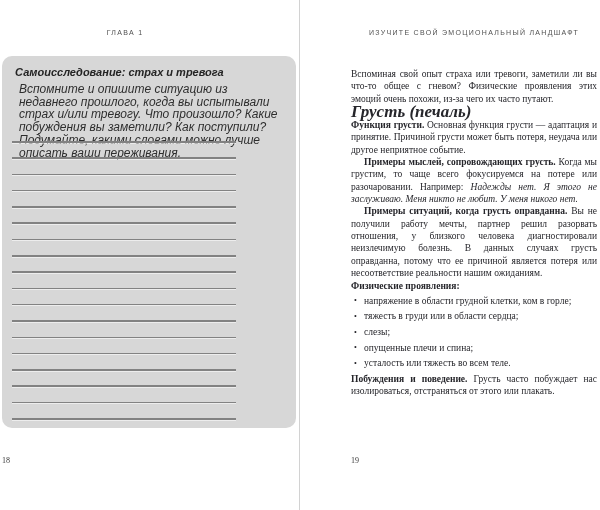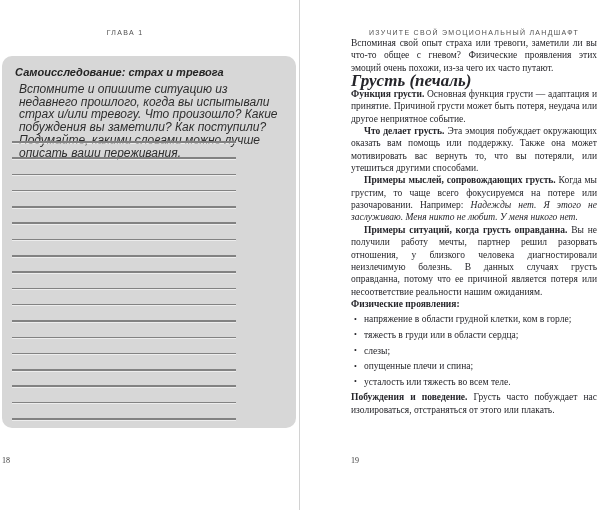--- a/index.html
+++ b/index.html
@@ -34,21 +34,21 @@
   
   .pagenum{
     position:absolute;top:456px;font-size:8px;color:#3a3a3a;
     font-family:"Liberation Serif", serif;
   }
   .pagenum.left{left:2px;width:246px;}
   .pagenum.right{left:351px;width:246px;}
 
   
   .text-col{
-    position:absolute;left:351px;top:37px;width:246px;
+    position:absolute;left:351px;top:68px;width:246px;
     color:#26262b;font-size:9.5px;line-height:12.35px;text-align:justify;
   }
   .text-col p{margin:0;}
   .indent{text-indent:13px;}
   .lead{font-weight:bold;}
   .italic{font-style:italic;}
   .section-heading{
     font-style:italic;font-weight:bold;font-size:17px;line-height:14px;
     margin:8px 0 0;text-align:left;
   }
@@ -96,21 +96,20 @@
 
   <div class="running-head right">ИЗУЧИТЕ СВОЙ ЭМОЦИОНАЛЬНЫЙ ЛАНДШАФТ</div>
 
   <div class="text-col">
     <p>Вспоминая свой опыт страха или тревоги, заметили ли вы что-то общее с гневом? Физические проявления этих эмоций очень похожи, из-за чего их часто путают.</p>
 
     <p class="section-heading">Грусть (печаль)</p>
 
     <p><span class="lead">Функция грусти.</span><span> Основная функция грусти — адаптация и принятие. Причиной грусти может быть потеря, неудача или другое неприятное событие.</span></p>
 
-    <p class="indent"><span class="lead">Что делает грусть.</span><span> Эта эмоция побуждает окружающих оказать вам помощь или поддержку. Также она может мотивировать вас вернуть то, что вы потеряли, или утешиться другими способами.</span></p>
 
     <p class="indent"><span class="lead">Примеры мыслей, сопровождающих грусть.</span><span> Когда мы грустим, то чаще всего фокусируемся на потере или разочаровании. Например: </span><span class="italic">Надежды нет. Я этого не заслуживаю. Меня никто не любит. У меня никого нет.</span></p>
 
     <p class="indent"><span class="lead">Примеры ситуаций, когда грусть оправданна.</span><span> Вы не получили работу мечты, партнер решил разорвать отношения, у близкого человека диагностировали неизлечимую болезнь. В данных случаях грусть оправданна, потому что ее причиной является потеря или несоответствие реальности нашим ожиданиям.</span></p>
 
     <p class="list-heading">Физические проявления:</p>
 
     <ul class="symptoms">
         <li><span class="marker">•</span><span>напряжение в области грудной клетки, ком в горле;</span></li>
         <li><span class="marker">•</span><span>тяжесть в груди или в области сердца;</span></li>

